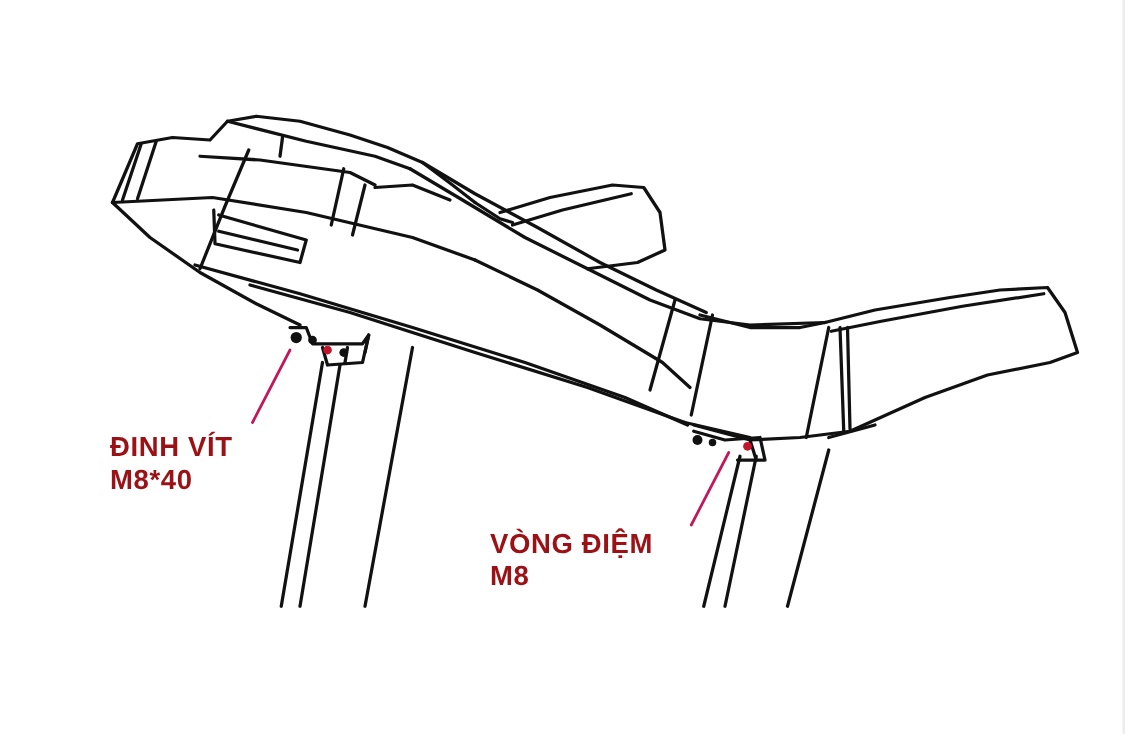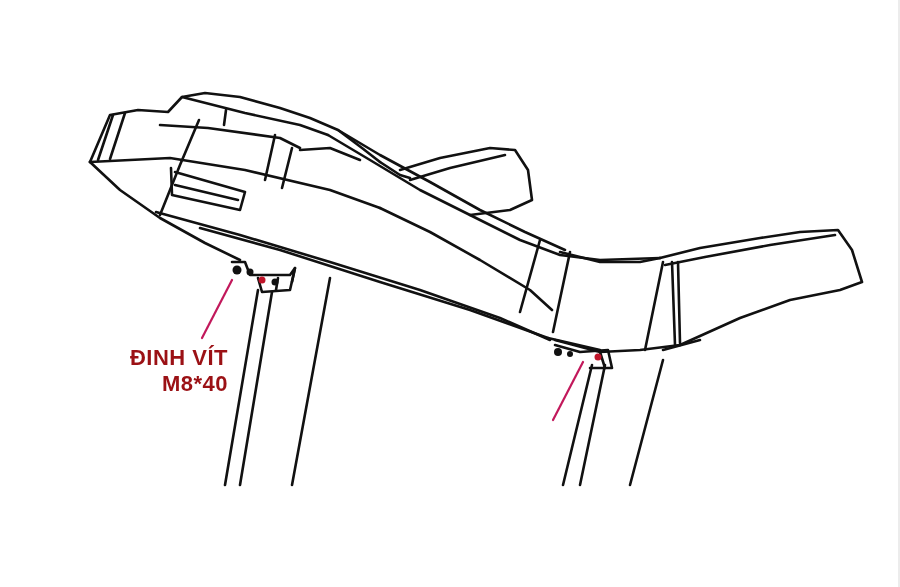--- a/index.html
+++ b/index.html
@@ -5,21 +5,21 @@
     html, body { margin: 0; padding: 0; background: #ffffff; }
     body { width: 900px; height: 587px; overflow: hidden; position: relative; font-family: "Liberation Sans", "DejaVu Sans", sans-serif; }
     #diagram { position: absolute; left: 0; top: 0; width: 900px; height: 587px; }
     .frame-edge { position: absolute; right: 0; top: 0; width: 2px; height: 587px; background: #ececec; }
     .callout-label {
       position: absolute;
       color: #9b1115;
       font-weight: bold;
       font-size: 22px;
       line-height: 26px;
-      text-align: right;
+      text-align: left;
       letter-spacing: 0.5px;
       white-space: nowrap;
     }
     #label-screw { left: 88px; top: 345px; width: 140px; }
     #label-washer { left: 392px; top: 422px; width: 160px; }
     .callout-label span { display: block; }
   </style>
 </head>
 <body>
 
@@ -107,13 +107,15 @@
 </svg>
 
 <div class="frame-edge"></div>
 
 <div id="label-screw" class="callout-label">
   <span>ĐINH VÍT</span>
   <span>M8*40</span>
 </div>
 
 <div id="label-washer" class="callout-label">
+  <span>VÒNG ĐIỆM</span>
+  <span>M8</span>
 </div>
 
 </body></html>

